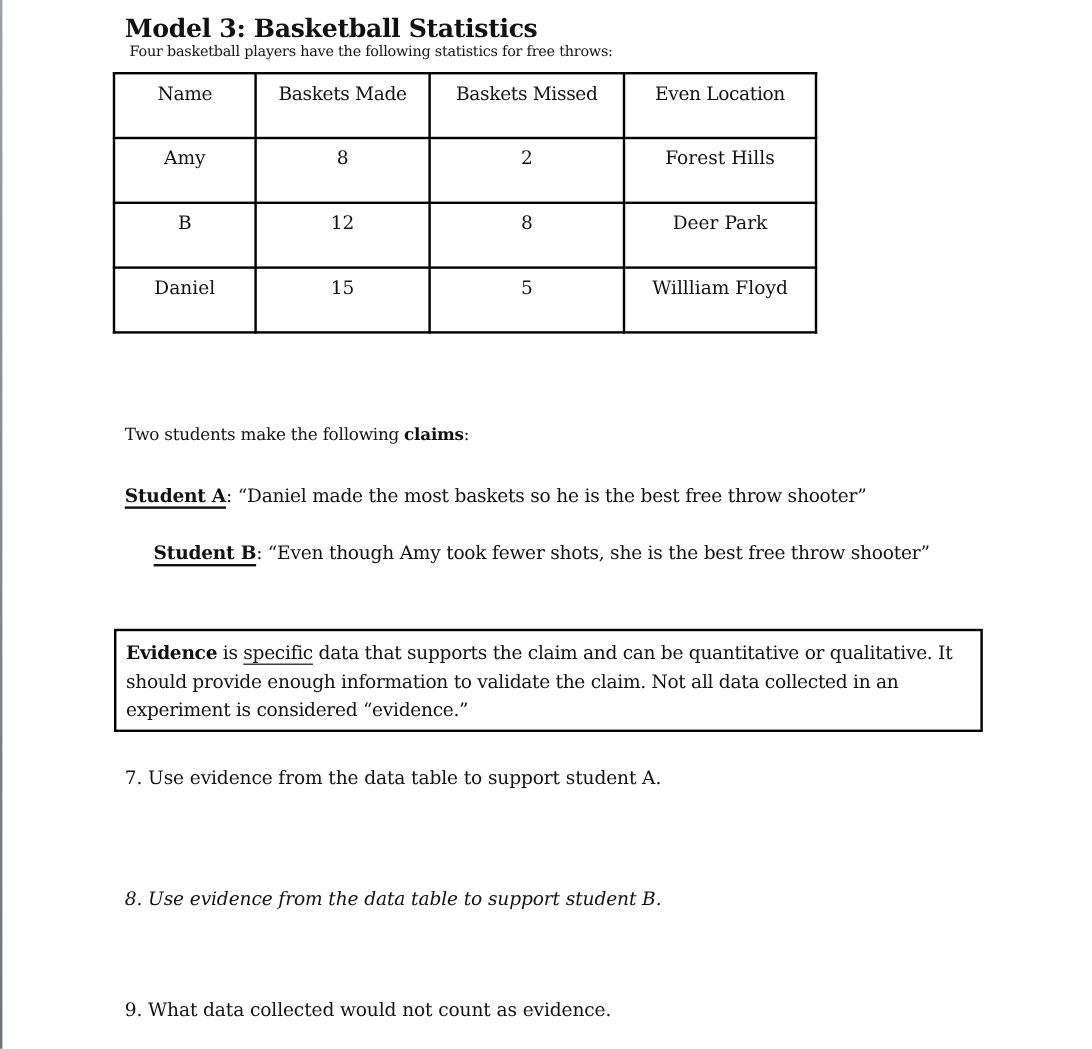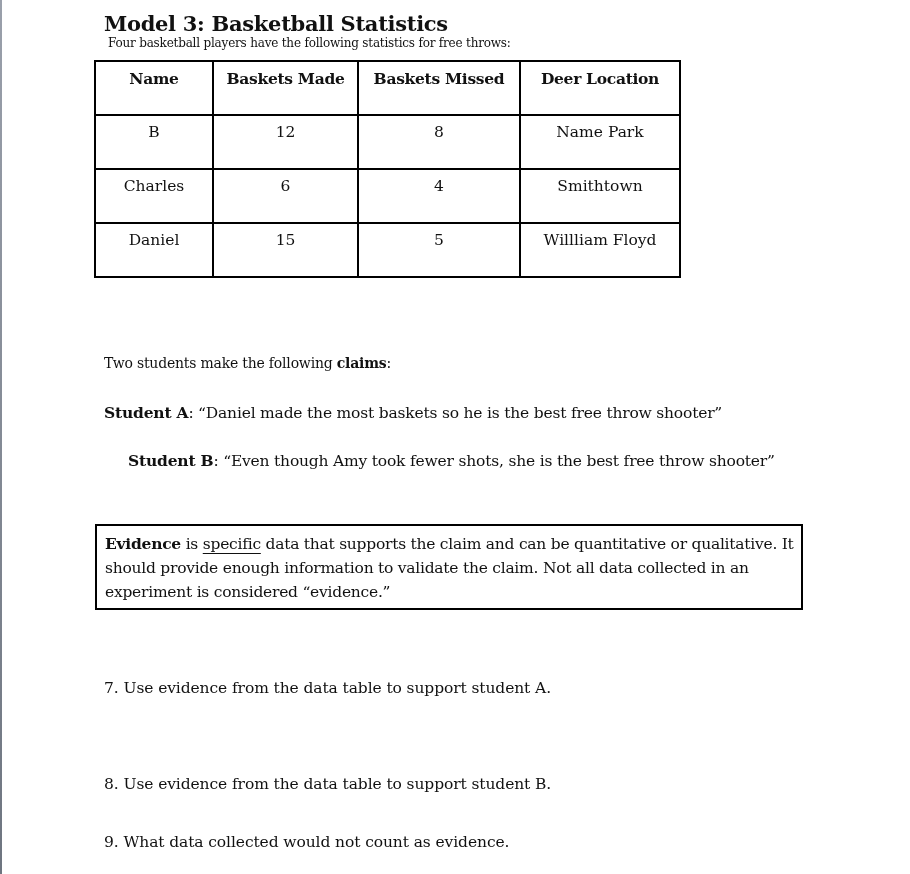--- a/index.html
+++ b/index.html
@@ -11,29 +11,29 @@
   .abs { position: absolute; white-space: nowrap; }
   .title { left: 104px; top: 11px; font-size: 21px; font-weight: bold; letter-spacing: -0.3px; }
   .subtitle { left: 108px; top: 36px; font-size: 12px; letter-spacing: -0.2px; }
   table.stats {
     position: absolute; left: 94px; top: 60px; border-collapse: collapse; table-layout: fixed;
     font-size: 15.5px;
   }
   table.stats td, table.stats th {
     border: 2px solid #000; text-align: center; vertical-align: top; padding: 7px 0 0 0; height: 45px;
   }
-  table.stats th { font-weight: bold; letter-spacing: -0.3px; margin-left: 46px; }
+  table.stats th { font-weight: normal; letter-spacing: -0.3px; margin-left: 46px; }
   table.stats td { font-weight: normal; }
   .c1 { width: 118px; } .c2 { width: 145px; } .c3 { width: 162px; } .c4 { width: 160px; }
   .claims-intro { left: 104px; top: 355px; font-size: 14px; letter-spacing: -0.2px; }
   .claim { left: 104px; font-size: 15.5px; letter-spacing: -0.2px; }
-  .claim .who { font-weight: bold; text-underline-offset: 4px; text-decoration-thickness: 2px; }
+  .claim .who { font-weight: bold; text-decoration: underline; text-underline-offset: 4px; text-decoration-thickness: 2px; }
   .evidence-box {
     position: absolute; left: 95px; top: 524px; width: 696px; height: 76px; border: 2px solid #000;
-    padding: 6px 0 0 8px; font-size: 15.5px; line-height: 24px; letter-spacing: -0.25px;
+    padding: 6px 16px 0 8px; font-size: 15.5px; line-height: 24px; letter-spacing: -0.25px;
   }
   .evidence-box .u { text-decoration: underline; text-underline-offset: 4px; }
   .q { left: 104px; font-size: 15.5px; letter-spacing: -0.1px; }
 </style>
 </head>
 <body>
 
 <div class="left-edge"></div>
 
 <div class="abs title">Model 3: Basketball Statistics</div>
@@ -44,33 +44,33 @@
       <col class="c1">
       <col class="c2">
       <col class="c3">
       <col class="c4">
     </colgroup>
   <tbody>
       <tr>
     <th>Name</th>
     <th>Baskets Made</th>
     <th>Baskets Missed</th>
-    <th>Deer Location</th>
+    <th>Even Location</th>
+  </tr>
+  <tr>
+    <td>Amy</td>
+    <td>8</td>
+    <td>2</td>
+    <td>Forest Hills</td>
   </tr>
   <tr>
     <td>B</td>
     <td>12</td>
     <td>8</td>
-    <td>Name Park</td>
-  </tr>
-  <tr>
-    <td>Charles</td>
-    <td>6</td>
-    <td>4</td>
-    <td>Smithtown</td>
+    <td>Deer Park</td>
   </tr>
   <tr>
     <td>Daniel</td>
     <td>15</td>
     <td>5</td>
     <td>Willliam Floyd</td>
   </tr>
 </tbody>
   </table>
 
@@ -83,15 +83,15 @@
 </div>
 
 <div class="abs claim" style="top:451px;margin-left:24px;">
   <span class="who">Student B</span><span>: “Even though Amy took fewer shots, she is the best free throw shooter”</span>
 </div>
 
 <div class="evidence-box">
   <b>Evidence</b><span> is </span><span class="u">specific</span><span> data that supports the claim and can be quantitative or qualitative.  It should provide enough information to validate the claim. Not all data collected in an experiment is considered “evidence.”</span>
 </div>
 
-<div class="abs q" style="top:639px;margin-top:40px;">7. Use evidence from the data table to support student A.</div>
-<div class="abs q" style="top:775px;">8. Use evidence from the data table to support student B.</div>
+<div class="abs q" style="top:639px;">7. Use evidence from the data table to support student A.</div>
+<div class="abs q" style="top:740px;font-style:italic;">8. Use evidence from the data table to support student B.</div>
 <div class="abs q" style="top:833px;">9. What data collected would not count as evidence.</div>
 
 </body></html>

